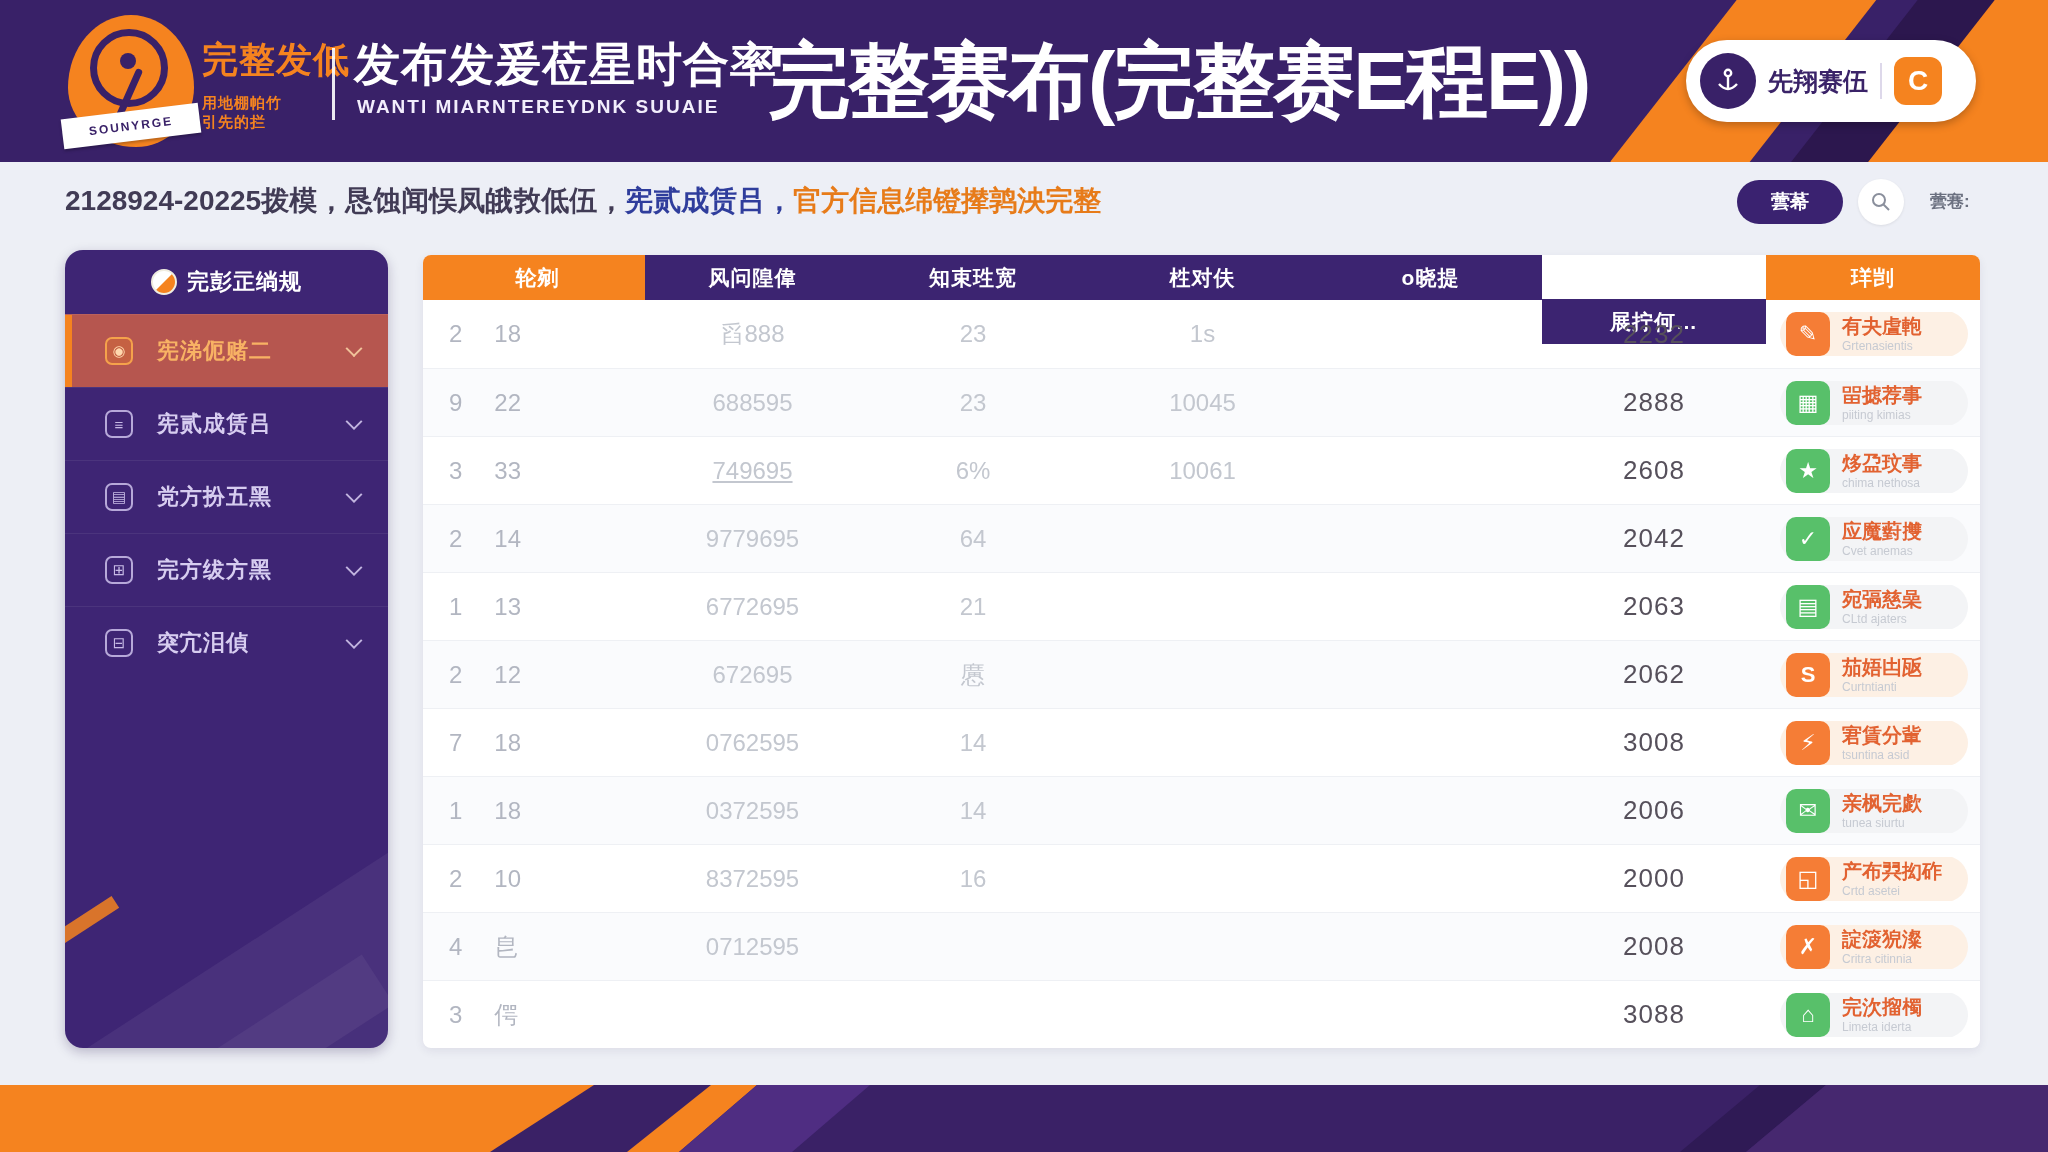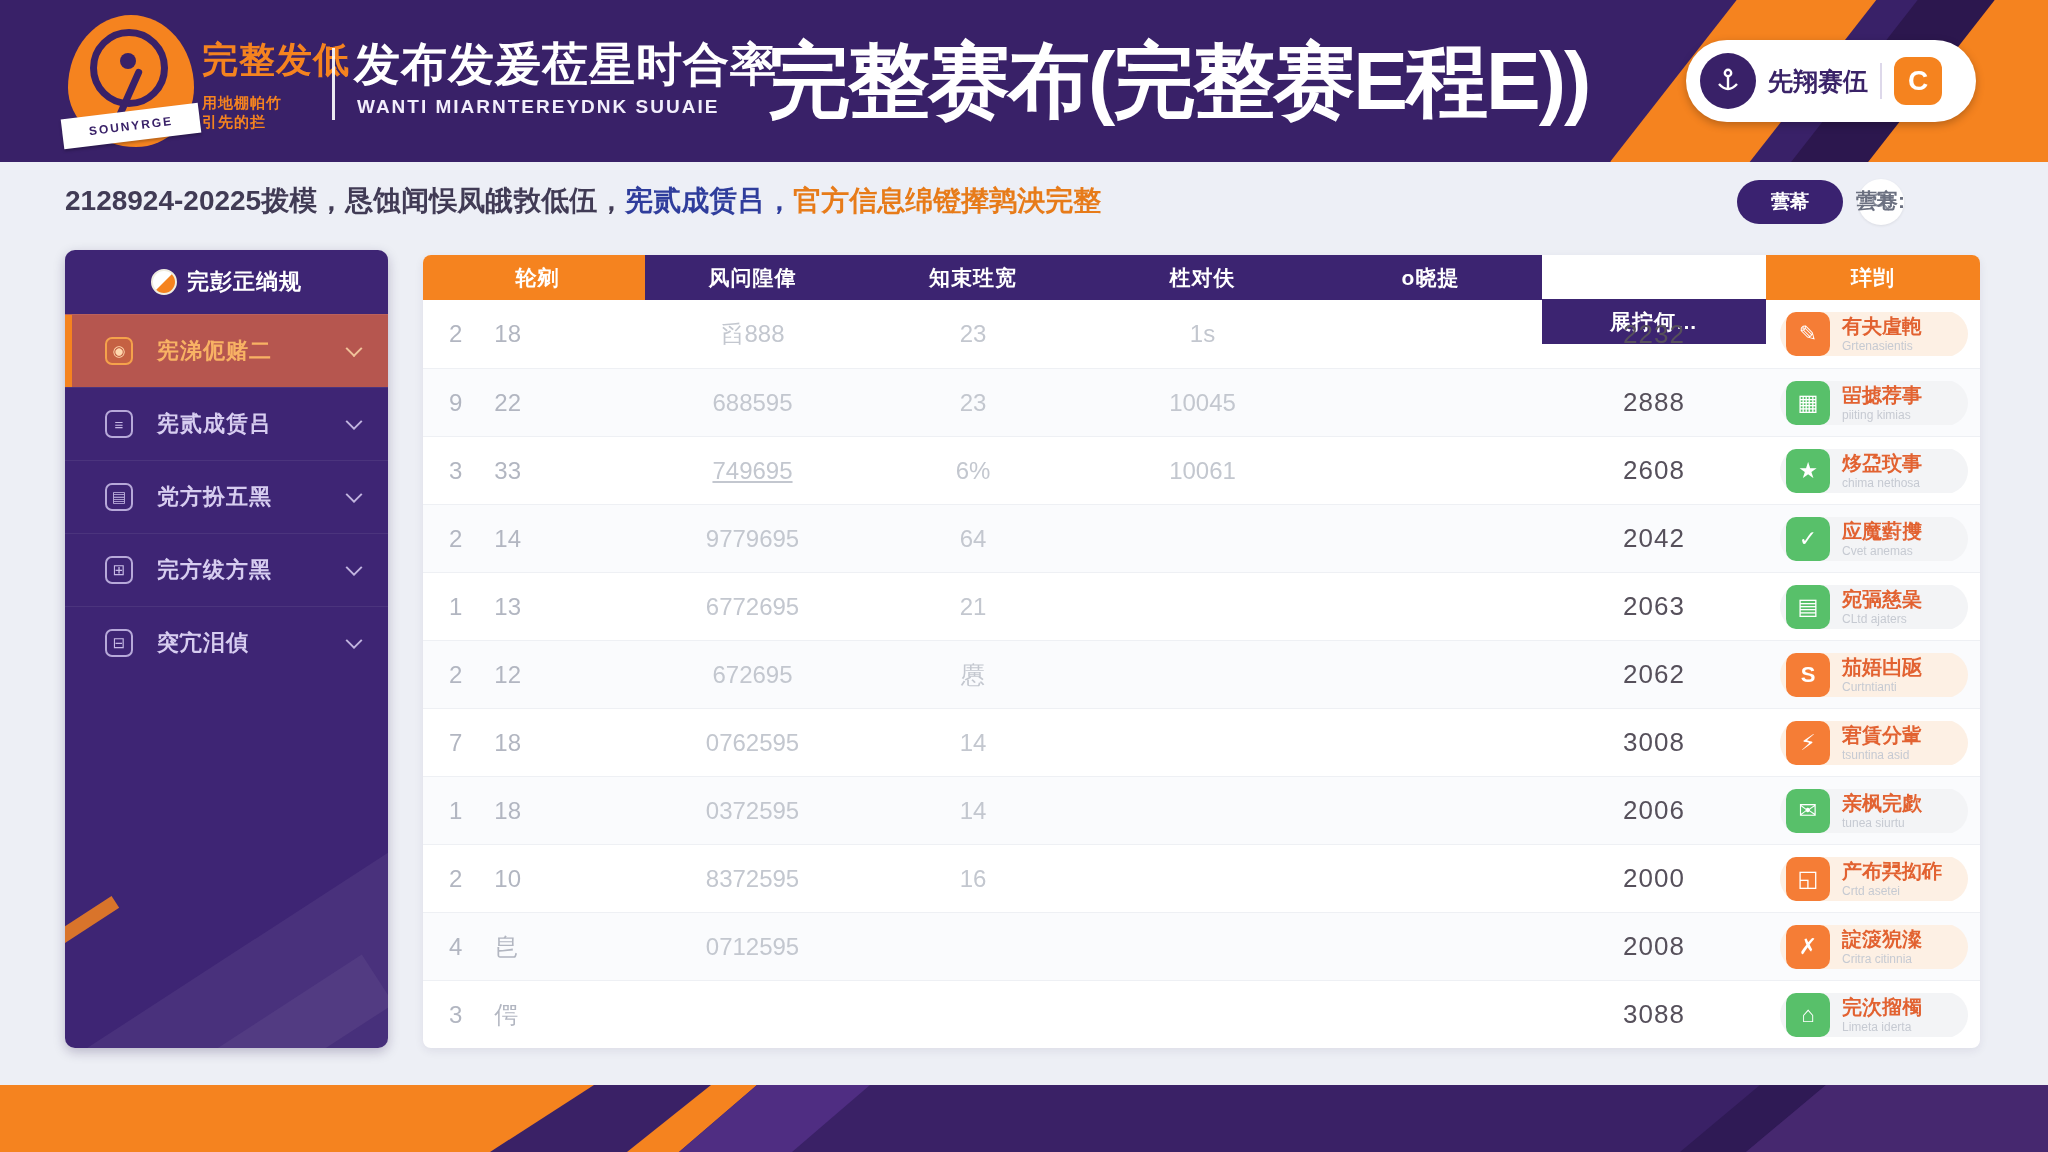--- a/index.html
+++ b/index.html
@@ -44,24 +44,24 @@
   
   .notice { position:absolute; left:0; top:162px; width:2048px; height:78px; background:#edeff6; }
   .notice-text { position:absolute; left:65px; top:0; height:78px; display:flex; align-items:center; font-size:28px; font-weight:bold; white-space:nowrap; }
   .nt-dark { color:#413b55; }
   .nt-blue { color:#2f3d9c; }
   .nt-orange { color:#e77b19; }
   .notice-btn { position:absolute; left:1737px; top:18px; width:106px; height:44px; border-radius:22px; background:#3a2270;
                 color:#fff; font-size:19px; font-weight:bold; display:flex; align-items:center; justify-content:center; }
   .notice-search { position:absolute; left:1858px; top:17px; width:46px; height:46px; border-radius:50%; background:#ffffff;
                    display:flex; align-items:center; justify-content:center; box-shadow:0 1px 3px rgba(0,0,0,.08); }
-  .notice-right { position:absolute; left:1856px; top:0; height:78px; display:flex; align-items:center; color:#6b7080; font-size:21px; font-weight:bold; }
+  .notice-right { position:absolute; left:1930px; top:0; height:78px; display:flex; align-items:center; color:#6b7080; font-size:17px; font-weight:bold; }
 
   
-  .sidebar { position:absolute; left:65px; top:250px; width:323px; height:798px; background:#3e2574; border-radius:10px;
+  .sidebar { position:absolute; left:65px; top:250px; width:323px; height:798px; background:#3e2574; border-radius:18px;
              overflow:hidden; box-shadow:0 4px 12px rgba(30,15,70,.25); }
   .sb-deco1 { position:absolute; left:-60px; bottom:-40px; width:480px; height:130px; background:rgba(255,255,255,.06); transform:rotate(-33deg); }
   .sb-deco2 { position:absolute; left:-120px; bottom:-120px; width:480px; height:90px; background:rgba(255,255,255,.05); transform:rotate(-33deg); }
   .sb-deco3 { position:absolute; left:-14px; bottom:120px; width:70px; height:14px; background:#f5831f; transform:rotate(-33deg); opacity:.85; }
   .sb-title { height:64px; display:flex; align-items:center; justify-content:center; gap:10px; }
   .sb-title-icon { width:26px; height:26px; border-radius:50%; background:linear-gradient(135deg,#ffffff 48%,#f5831f 52%); border:2px solid #f0ede0; }
   .sb-title-text { color:#ffffff; font-size:22px; font-weight:bold; letter-spacing:1px; }
   .sb-item { position:relative; height:73px; display:flex; align-items:center; border-top:1px solid rgba(255,255,255,.07); cursor:pointer; }
   .sb-item .sb-icon { margin-left:40px; width:28px; height:28px; border:2.5px solid rgba(214,203,242,.8); border-radius:7px;
                       display:flex; align-items:center; justify-content:center; font-size:15px; color:rgba(214,203,242,.9); flex:0 0 auto; }

